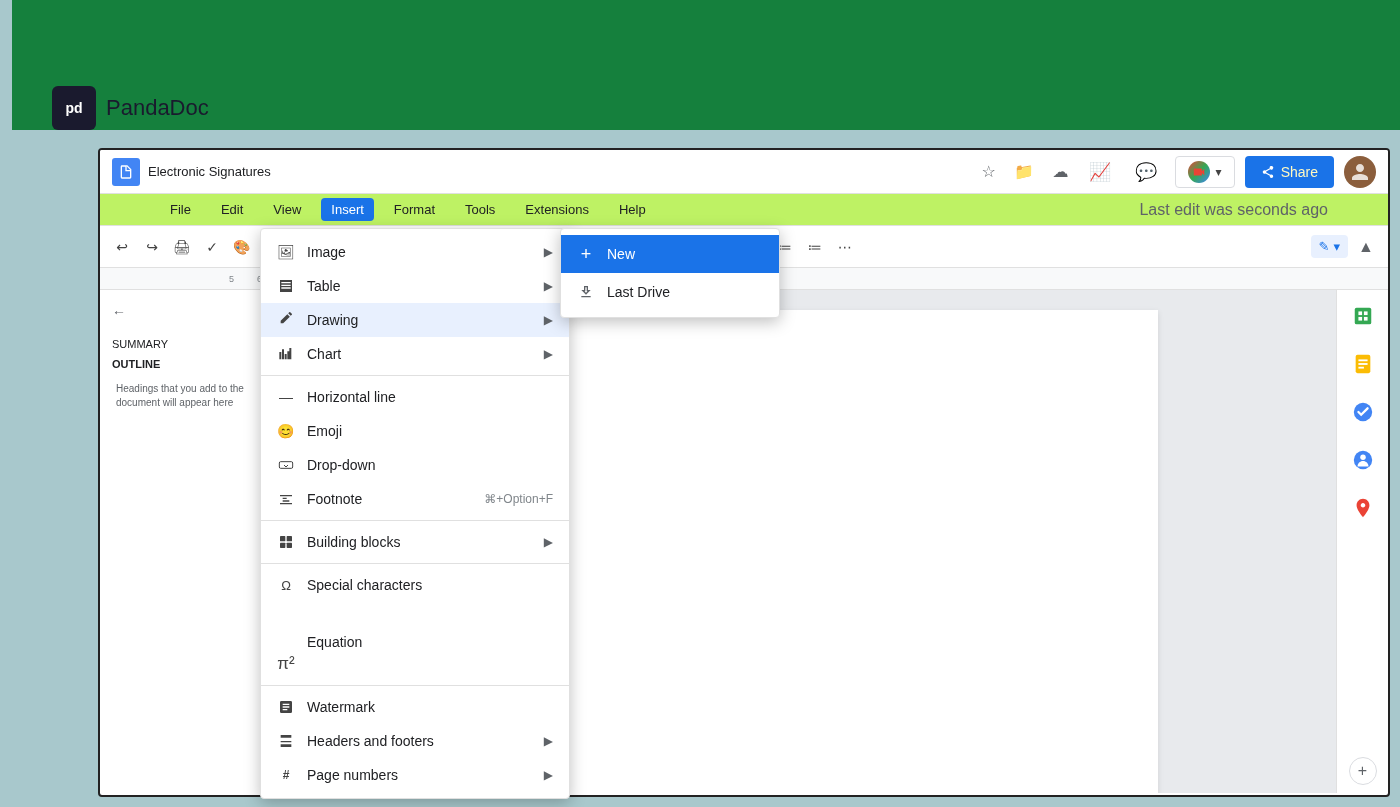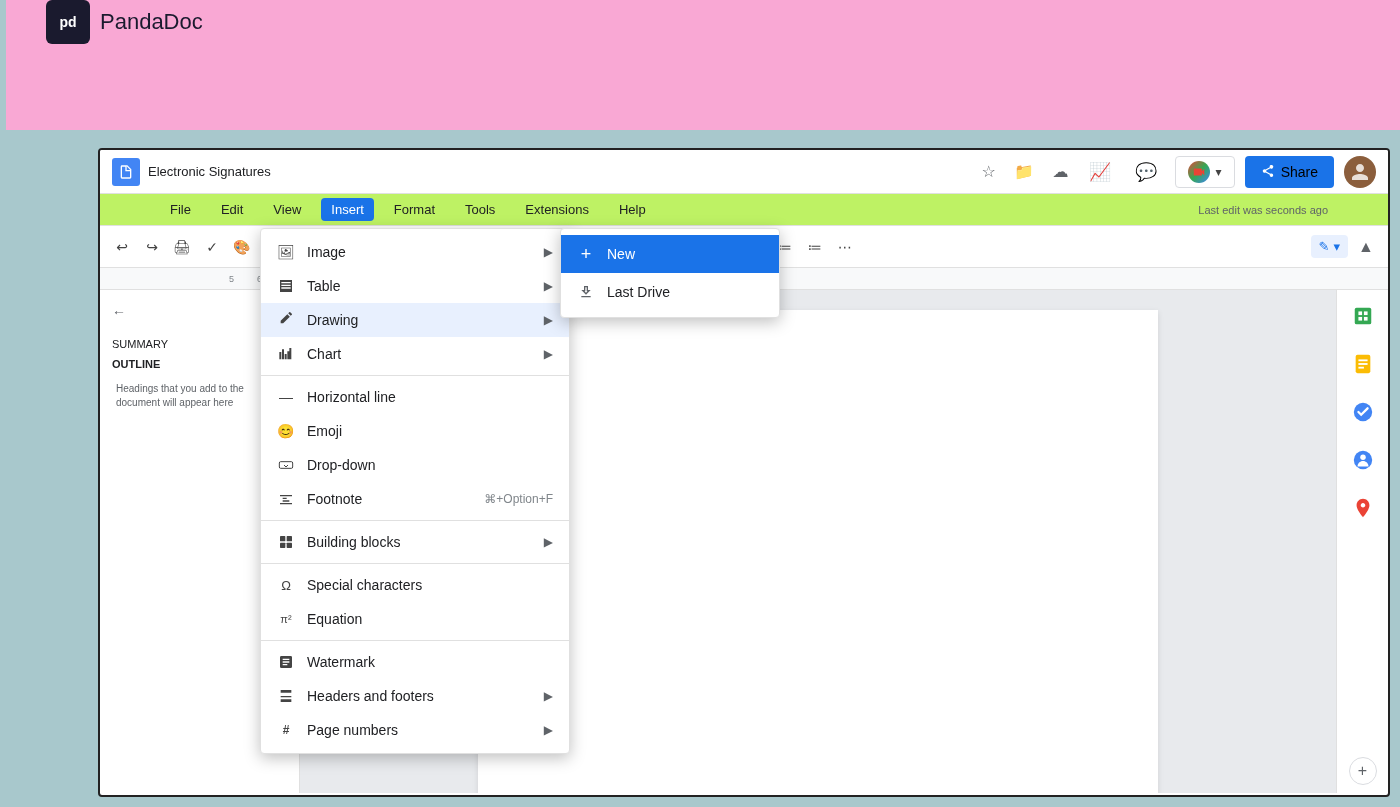--- a/index.html
+++ b/index.html
@@ -8,25 +8,25 @@
       font-family: 'Google Sans', Arial, sans-serif;
       width: 1400px;
       height: 807px;
       overflow: hidden;
       position: relative;
     }
 
     
     .pandadoc-bar {
       position: absolute;
-      top: 0; left: 6px; right: 0;
+      top: 0; left: 12px; right: 0;
       height: 130px;
-      background: #f9a8d4;
-      display: flex;
-      align-items: flex-start;
+      background: #15803d;
+      display: flex;
+      align-items: flex-end;
       padding: 0 40px;
     }
     .pandadoc-logo {
       display: flex;
       align-items: center;
       gap: 10px;
     }
     .pd-icon {
       width: 44px;
       height: 44px;
@@ -142,28 +142,28 @@
       background: linear-gradient(135deg, #ea4335 0%, #34a853 50%, #4285f4 100%);
       border-radius: 50%;
       display: flex;
       align-items: center;
       justify-content: center;
       font-size: 10px;
       color: white;
     }
     .share-btn {
       background: #1a73e8;
-      color: #000000;
+      color: #fef9c3;
       border: none;
       border-radius: 4px;
       padding: 8px 16px;
       font-size: 14px;
       cursor: pointer;
       display: flex;
-      align-items: flex-start;
+      align-items: center;
       gap: 6px;
       font-weight: 500;
     }
     .avatar {
       width: 32px;
       height: 32px;
       border-radius: 50%;
       background: #8b5e3c;
       overflow: hidden;
       display: flex;
@@ -190,21 +190,21 @@
       cursor: pointer;
       border-radius: 4px;
     }
     .menu-item.active {
       background: #1a73e8;
       color: white;
       border-radius: 4px;
     }
     .last-edit {
       margin-left: auto;
-      font-size: 11px;
+      font-size: 16px;
       color: #5f6368;
       cursor: pointer;
     }
 
     
     .toolbar {
       height: 42px;
       display: flex;
       align-items: center;
       padding: 0 8px;
@@ -741,21 +741,21 @@
   </div>
 
   <div class="menu-divider"></div>
 
   <div class="menu-section-item">
     <span class="menu-icon" style="font-size:13px;">Ω</span>
     <span class="menu-label">Special characters</span>
   </div>
 
   <div class="menu-section-item">
-    <span class="menu-icon" style="font-size:11px;">π²</span>
+    <span class="menu-icon" style="font-size:17px;margin-top:45px;">π²</span>
     <span class="menu-label">Equation</span>
   </div>
 
   <div class="menu-divider"></div>
 
   <div class="menu-section-item">
     <span class="menu-icon">
       <svg width="16" height="16" viewBox="0 0 24 24" fill="#444">
           <path d="M19 3H5a2 2 0 00-2 2v14a2 2 0 002 2h14a2 2 0 002-2V5a2 2 0 00-2-2zm-5 14H7v-2h7v2zm3-4H7v-2h10v2zm0-4H7V7h10v2z"></path>
         </svg>

